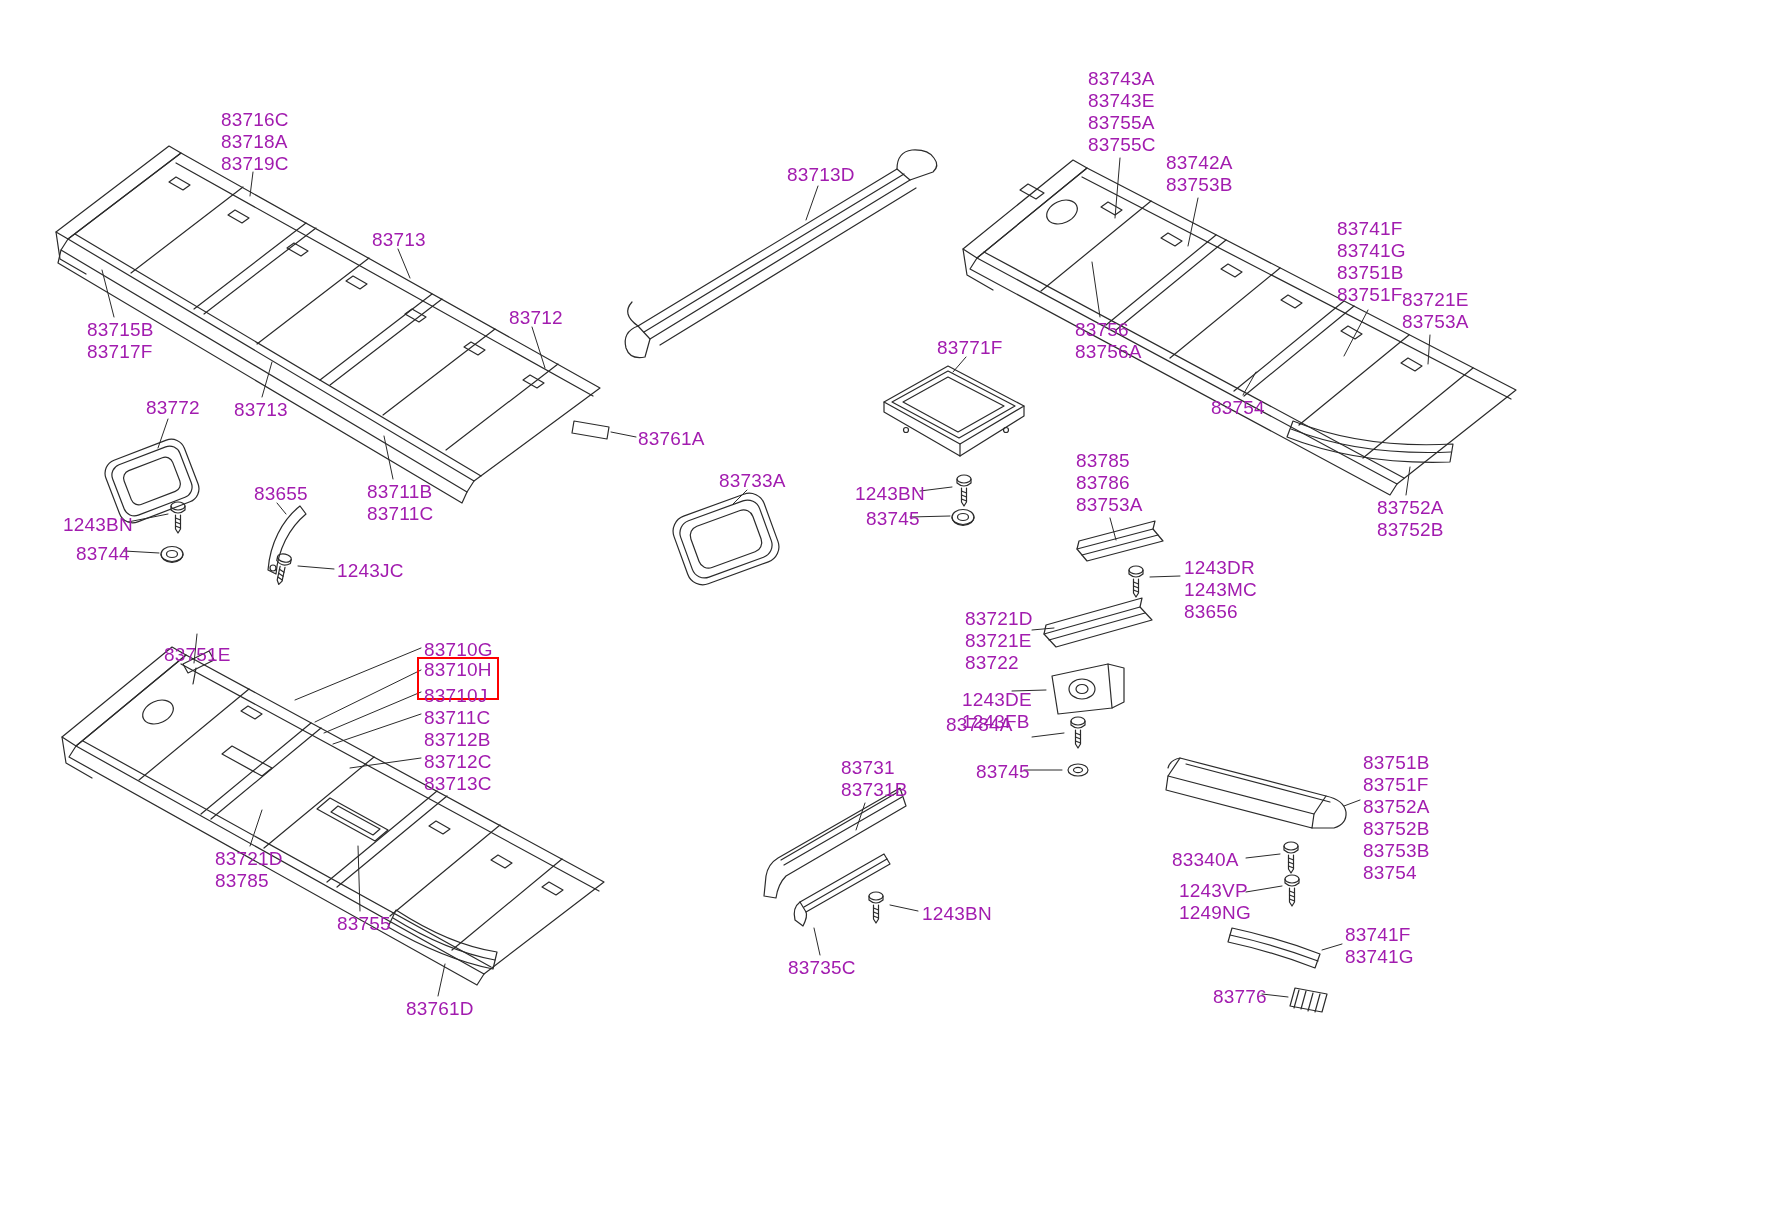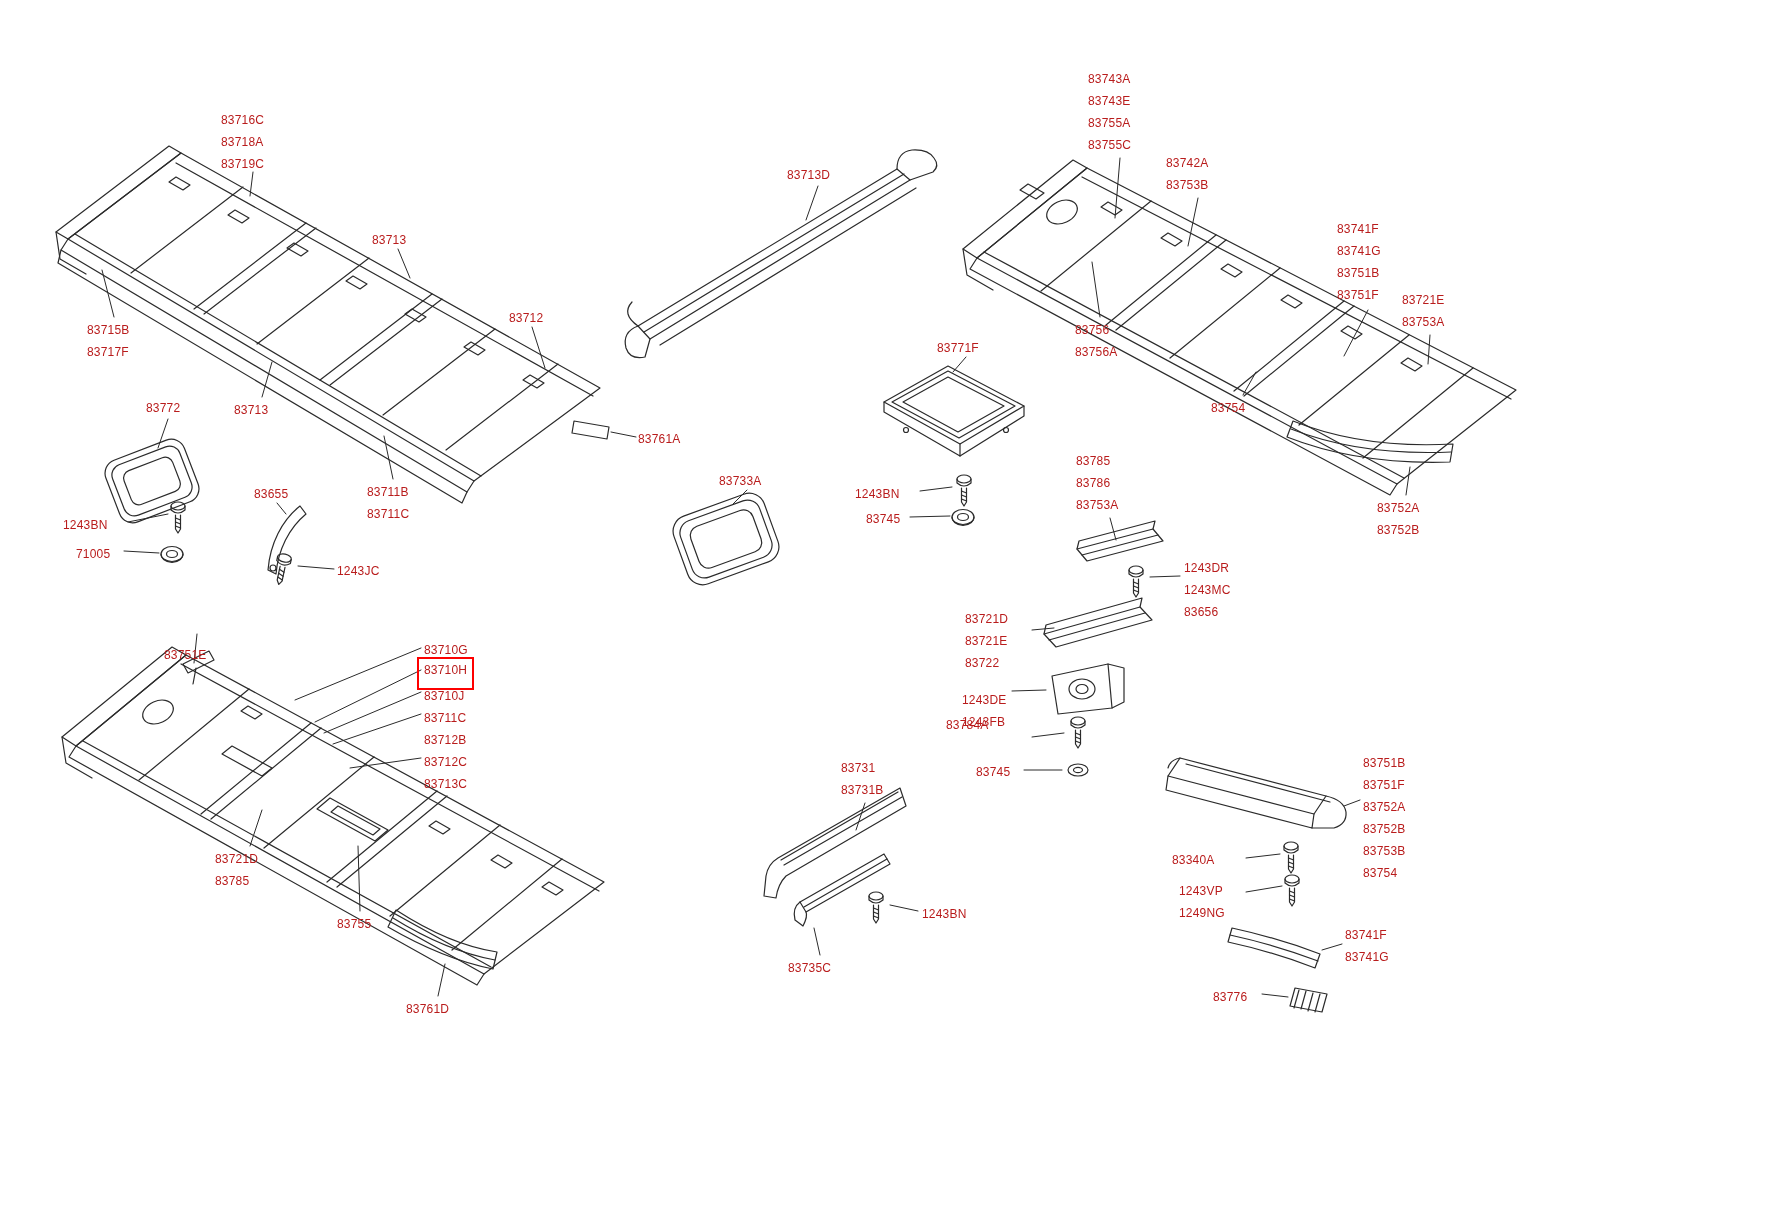--- a/index.html
+++ b/index.html
@@ -4,24 +4,24 @@
 <style>
   * { margin:0; padding:0; box-sizing:border-box; }
   body { background:#ffffff; font-family:"Liberation Sans", sans-serif; }
   .stage { position:relative; width:1772px; height:1211px; background:#ffffff; overflow:hidden; }
   .stage svg { position:absolute; left:0; top:0; }
   svg path, svg rect, svg ellipse, svg circle, svg line, svg polyline {
     fill:none; stroke:#2b2b2b; stroke-width:1.2; stroke-linejoin:round; stroke-linecap:round;
   }
   svg g[data-name="leader-lines"] path { stroke-width:1; }
   .lbl {
-    position:absolute; font-size:12px; line-height:22px; color:#b91c1c;
+    position:absolute; font-size:19px; line-height:22px; color:#a21caf;
     white-space:pre-line; letter-spacing:0.2px;
   }
-  .lbl.boxed { border:2px solid #fe0000; padding:0px 5px 7px 5px; }
+  .lbl.boxed { border:2px solid #fe0000; padding:0px 5px 17px 5px; }
 </style>
 </head>
 <body>
 
 <div class="stage" data-name="parts-diagram">
 
   <svg width="1772" height="1211" viewBox="0 0 1772 1211" data-name="diagram-svg">
     <defs>
       <g id="screw">
         <ellipse cx="0" cy="-2" rx="7" ry="4"></ellipse>
@@ -286,21 +286,21 @@
     <div class="lbl" style="left:87px;top:319px" data-name="part-label-83715b-group">83715B
 83717F</div>
     <div class="lbl" style="left:509px;top:307px" data-name="part-label-83712">83712</div>
     <div class="lbl" style="left:234px;top:399px" data-name="part-label-83713-mid">83713</div>
     <div class="lbl" style="left:146px;top:397px" data-name="part-label-83772">83772</div>
     <div class="lbl" style="left:254px;top:483px" data-name="part-label-83655">83655</div>
     <div class="lbl" style="left:367px;top:481px" data-name="part-label-83711b-group">83711B
 83711C</div>
     <div class="lbl" style="left:638px;top:428px" data-name="part-label-83761a">83761A</div>
     <div class="lbl" style="left:63px;top:514px" data-name="part-label-1243bn-left">1243BN</div>
-    <div class="lbl" style="left:76px;top:543px" data-name="part-label-83744">71005</div>
+    <div class="lbl" style="left:76px;top:543px" data-name="part-label-83744">83744</div>
     <div class="lbl" style="left:337px;top:560px" data-name="part-label-1243jc">1243JC</div>
     <div class="lbl" style="left:164px;top:644px" data-name="part-label-83751e">83751E</div>
     <div class="lbl" style="left:787px;top:164px" data-name="part-label-83713d">83713D</div>
     <div class="lbl" style="left:937px;top:337px" data-name="part-label-83771f">83771F</div>
     <div class="lbl" style="left:719px;top:470px" data-name="part-label-83733a">83733A</div>
     <div class="lbl" style="left:855px;top:483px" data-name="part-label-1243bn-mid">1243BN</div>
     <div class="lbl" style="left:866px;top:508px" data-name="part-label-83745-mid">83745</div>
     <div class="lbl" style="left:1088px;top:68px" data-name="part-label-83743a-group">83743A
 83743E
 83755A

